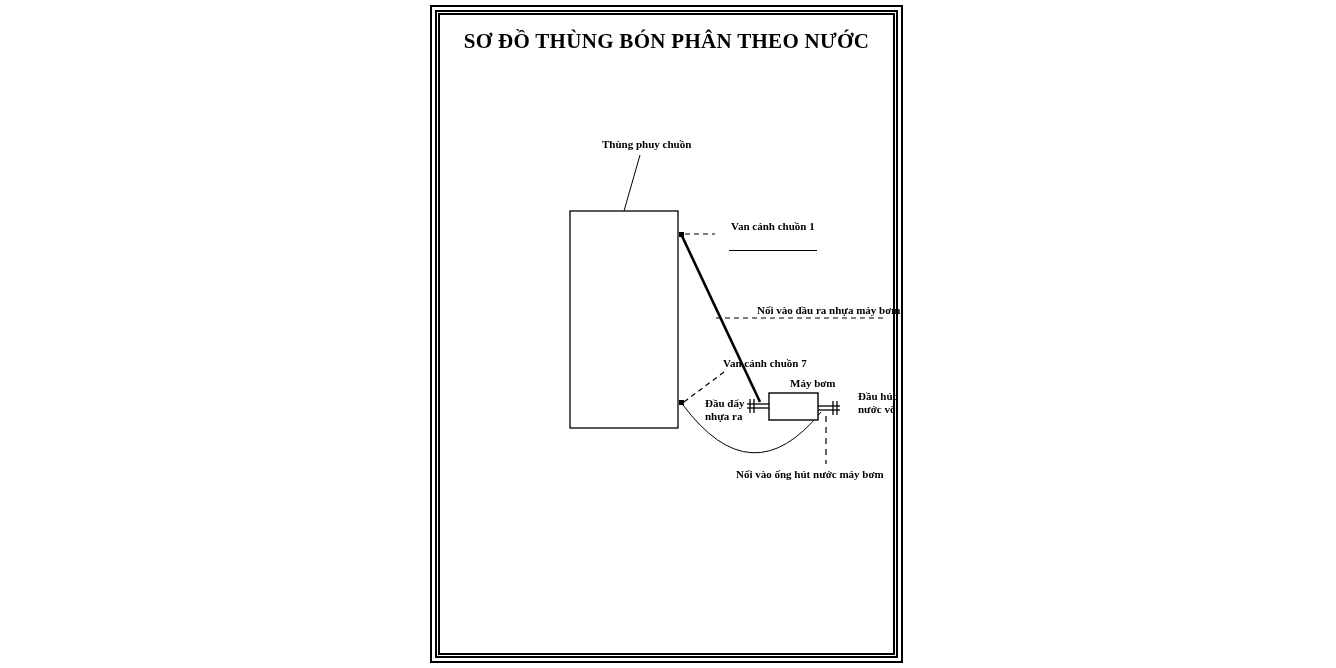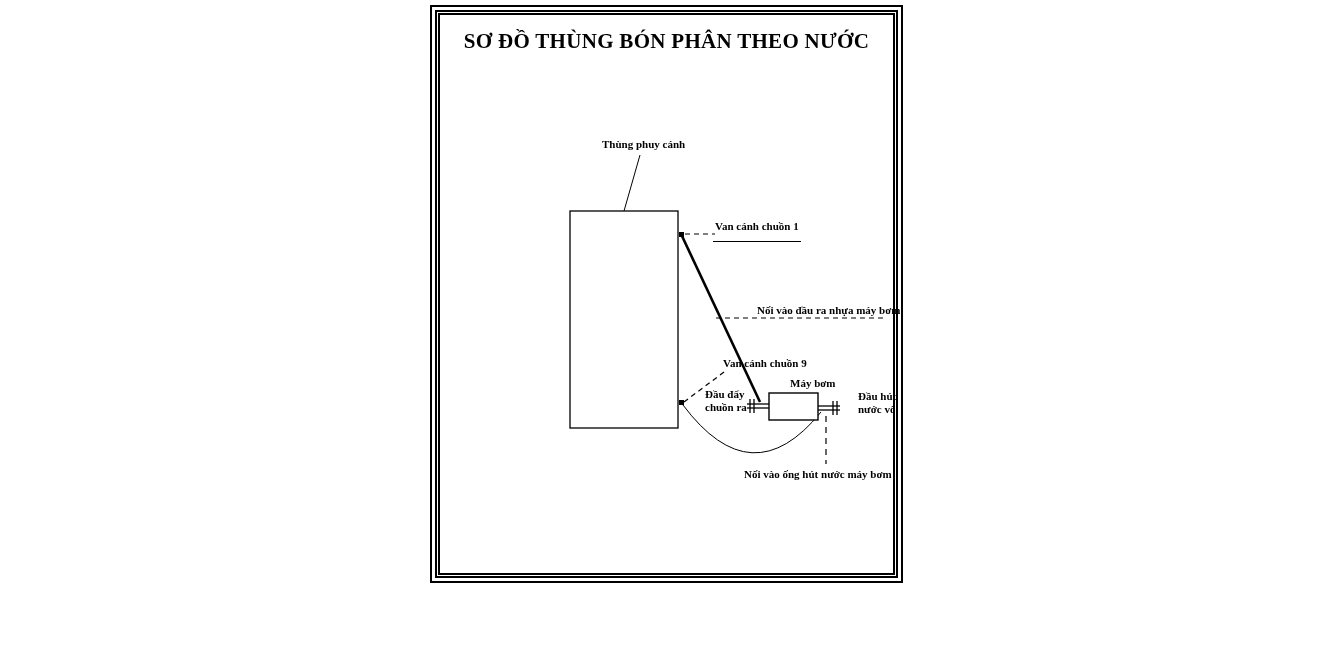--- a/index.html
+++ b/index.html
@@ -11,21 +11,21 @@
     overflow: hidden;
   }
   .screen {
     position: relative;
     width: 1336px; height: 668px;
     background: #ffffff;
   }
   .page {
     position: absolute;
     left: 430px; top: 5px;
-    width: 473px; height: 578px;
+    width: 473px; height: 658px;
     background: #ffffff;
   }
   .border-outer {
     position: absolute; inset: 0;
     border: 2px solid #000000;
   }
   .border-inner {
     position: absolute; inset: 5px;
     border: 5px double #000000;
   }
@@ -43,27 +43,27 @@
     width: 473px; height: 658px;
   }
   .lbl {
     position: absolute;
     font-size: 11px;
     font-weight: bold;
     line-height: 13px;
     white-space: nowrap;
   }
   .lbl-tank        { left: 172px; top: 133px; }
-  .lbl-valve1      { left: 283px; top: 215px; border-bottom: 1px solid #000; padding: 0 2px 8px 2px; text-align: center; }
+  .lbl-valve1      { left: 299px; top: 215px; border-bottom: 1px solid #000; padding: 0 2px 17px 2px; text-align: center; }
   .lbl-outlet-conn { left: 327px; top: 299px; }
   .lbl-valve2      { left: 293px; top: 352px; }
   .lbl-pump        { left: 344px; top: 372px; margin-left: 16px; }
-  .lbl-discharge   { left: 275px; top: 383px; }
+  .lbl-discharge   { left: 275px; top: 392px; }
   .lbl-suction     { left: 428px; top: 385px; }
-  .lbl-suction-conn{ left: 314px; top: 463px; }
+  .lbl-suction-conn{ left: 306px; top: 463px; }
 </style>
 </head>
 <body>
 
 <div class="screen">
   <div class="page">
     <div class="border-outer"></div>
     <div class="border-inner"></div>
 
     <div class="diagram-title">SƠ ĐỒ THÙNG BÓN PHÂN THEO NƯỚC</div>
@@ -96,28 +96,28 @@
       <line x1="324" y1="394" x2="324" y2="408" stroke="#000000" stroke-width="1.3"></line>
 
       <line x1="388" y1="401" x2="410" y2="401" stroke="#000000" stroke-width="1.3"></line>
       <line x1="388" y1="405" x2="410" y2="405" stroke="#000000" stroke-width="1.3"></line>
       <line x1="403" y1="396" x2="403" y2="410" stroke="#000000" stroke-width="1.3"></line>
       <line x1="407" y1="396" x2="407" y2="410" stroke="#000000" stroke-width="1.3"></line>
 
       <line x1="396" y1="411" x2="396" y2="459" stroke="#000000" stroke-width="1.2" stroke-dasharray="6 5"></line>
     </svg>
 
-    <div class="lbl lbl-tank">Thùng phuy cánh</div>
+    <div class="lbl lbl-tank">Thùng phuy chuồn</div>
     <div class="lbl lbl-valve1">Van cánh chuồn 1</div>
     <div class="lbl lbl-outlet-conn">Nối vào đầu ra nhựa máy bơm</div>
-    <div class="lbl lbl-valve2">Van cánh chuồn 9</div>
+    <div class="lbl lbl-valve2">Van cánh chuồn 7</div>
     <div class="lbl lbl-pump">Máy bơm</div>
     <div class="lbl lbl-discharge">
       <div>Đầu đẩy</div>
-      <div>chuồn ra</div>
+      <div>nhựa ra</div>
     </div>
     <div class="lbl lbl-suction">
       <div>Đầu hút</div>
       <div>nước vô</div>
     </div>
     <div class="lbl lbl-suction-conn">Nối vào ống hút nước máy bơm</div>
   </div>
 </div>
 
 </body></html>

